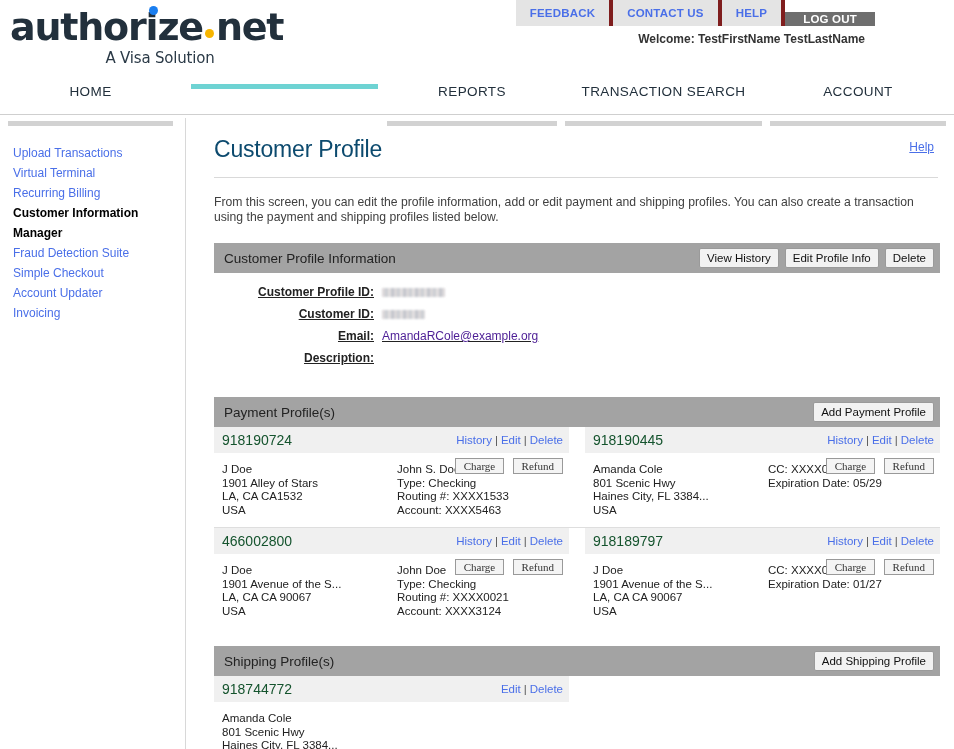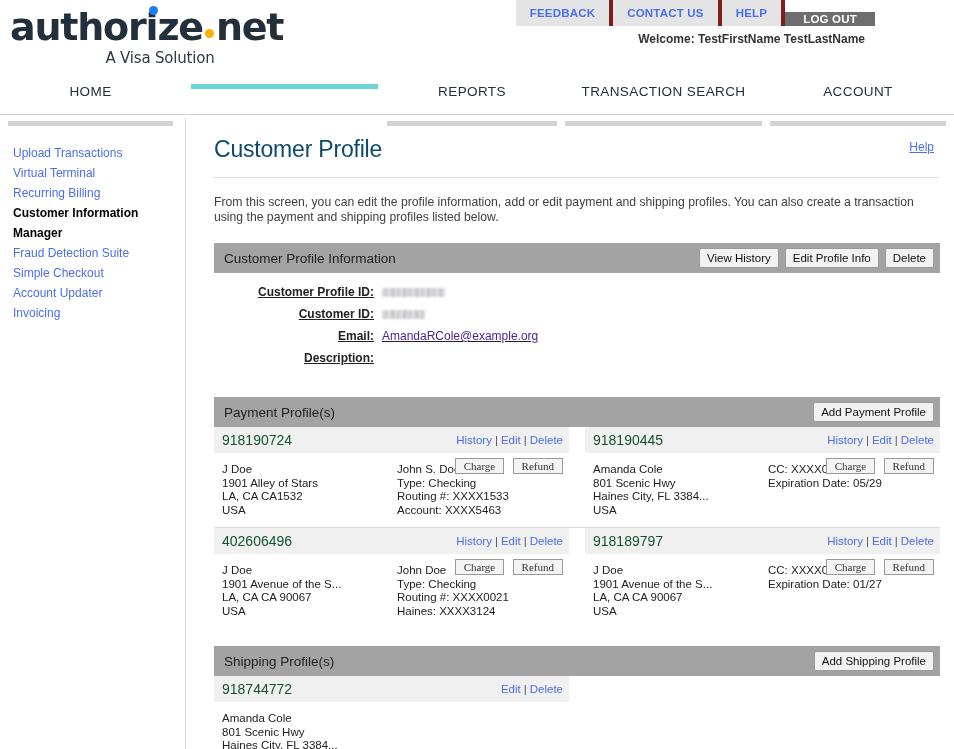--- a/index.html
+++ b/index.html
@@ -489,36 +489,36 @@
 USA</div>
         <div class="prof-pay">CC: XXXX0015
 Expiration Date: 05/29</div>
       </div>
     </div>
 
     <div class="row-rule"></div>
 
     <div class="prof-col left">
       <div class="prof-idrow">
-        <span class="prof-id">402606496</span>
+        <span class="prof-id">466002800</span>
         <span class="prof-actions"><a href="#">History</a><span class="sep">|</span><a href="#">Edit</a><span class="sep">|</span><a href="#">Delete</a></span>
       </div>
       <div class="prof-body">
         <div class="chargebar">
           <button class="btn-sm">Charge</button>
           <button class="btn-sm">Refund</button>
         </div>
         <div class="prof-addr">J Doe
 1901 Avenue of the S...
 LA, CA CA 90067
 USA</div>
         <div class="prof-pay">John Doe
 Type: Checking
 Routing #: XXXX0021
-Haines: XXXX3124</div>
+Account: XXXX3124</div>
       </div>
     </div>
 
     <div class="prof-col right">
       <div class="prof-idrow">
         <span class="prof-id">918189797</span>
         <span class="prof-actions"><a href="#">History</a><span class="sep">|</span><a href="#">Edit</a><span class="sep">|</span><a href="#">Delete</a></span>
       </div>
       <div class="prof-body">
         <div class="chargebar">

